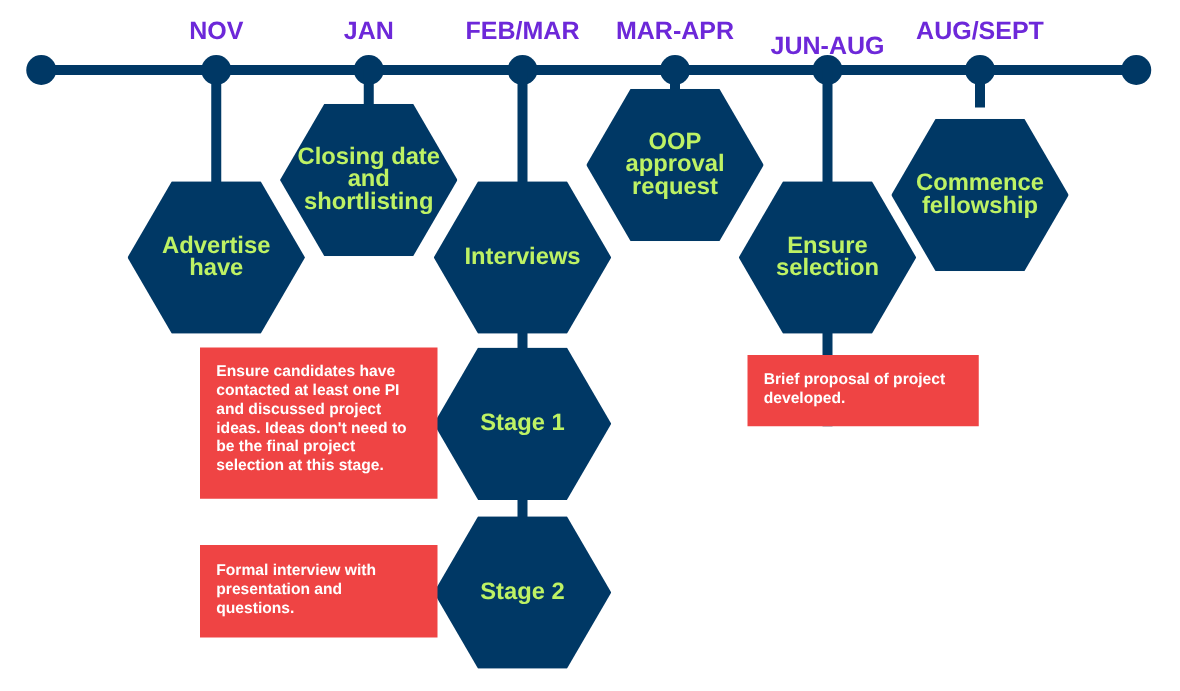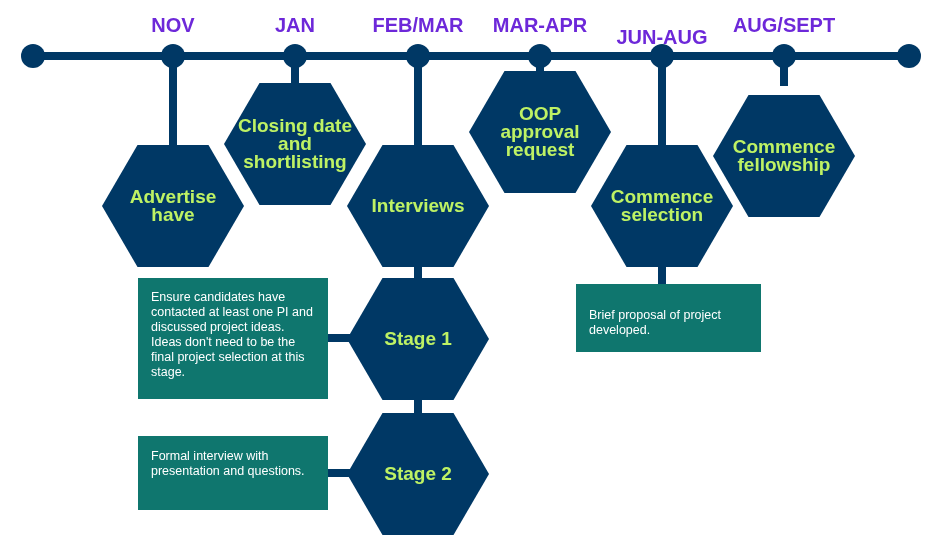--- a/index.html
+++ b/index.html
@@ -5,22 +5,22 @@
   html, body { margin:0; padding:0; background:#ffffff; }
   body { width:944px; height:553px; position:relative; overflow:hidden;
          font-family:"Liberation Sans", sans-serif; }
   .month { position:absolute; top:14px; font-weight:bold; font-size:20px; color:#6d28d9;
            transform:translateX(-50%); white-space:nowrap; }
   .hex { position:absolute; width:142px; height:122px; background:#003865;
          clip-path:polygon(25% 0, 75% 0, 100% 50%, 75% 100%, 25% 100%, 0 50%);
          display:flex; align-items:center; justify-content:center; text-align:center;
          color:#bef264; font-weight:bold; font-size:19px; line-height:18px; }
   .hex span { display:block; width:120px; }
-  .note { position:absolute; background:#0f766e; color:#fff; font-weight:normal;
-          font-size:12.5px; line-height:15px; padding:10px 12px 10px 13px; box-sizing:border-box; }
+  .note { position:absolute; background:#ef4444; color:#fff; font-weight:bold;
+          font-size:12.5px; line-height:15px; padding:10px 12px 10px 13px; box-sizing:border-box;margin-left:22px; }
   .vline { position:absolute; width:8px; background:#003865; }
   .hline { position:absolute; height:8px; background:#003865; }
   .dot { position:absolute; width:24px; height:24px; border-radius:50%; background:#003865;
          transform:translate(-50%,-50%); top:56px; }
 </style>
 </head>
 <body>
 
 <div class="hline" style="left:33px; width:876px; top:52px;"></div>
 <div class="dot" style="left:33px;"></div>
@@ -53,31 +53,31 @@
 <div class="hex" style="left:224px; top:83px;">
   <span>Closing date and shortlisting</span>
   </div>
 <div class="hex" style="left:347px; top:145px;">
   <span>Interviews</span>
   </div>
 <div class="hex" style="left:469px; top:71px;">
   <span>OOP approval request</span>
   </div>
 <div class="hex" style="left:591px; top:145px;">
-  <span>Commence selection</span>
+  <span>Ensure selection</span>
   </div>
 <div class="hex" style="left:713px; top:83px;margin-top:12px;">
   <span>Commence fellowship</span>
   </div>
 
 <div class="hex" style="left:347px; top:278px;">
   <span>Stage 1</span>
   </div>
 <div class="hex" style="left:347px; top:413px;">
   <span>Stage 2</span>
   </div>
 
 <div class="hline" style="left:326px; width:24px; top:334px;"></div>
 <div class="hline" style="left:326px; width:24px; top:469px;"></div>
 
 <div class="note" style="left:138px; top:278px; width:190px; height:121px; padding-top:12px;">Ensure candidates have contacted at least one PI and discussed project ideas. Ideas don't need to be the final project selection at this stage.</div>
 <div class="note" style="left:138px; top:436px; width:190px; height:74px; padding-top:13px;">Formal interview with presentation and questions.</div>
-<div class="note" style="left:576px; top:284px; width:185px; height:68px; padding-top:24px;">Brief proposal of project developed.</div>
+<div class="note" style="left:576px; top:284px; width:185px; height:57px; padding-top:12px;">Brief proposal of project developed.</div>
 
 </body></html>

